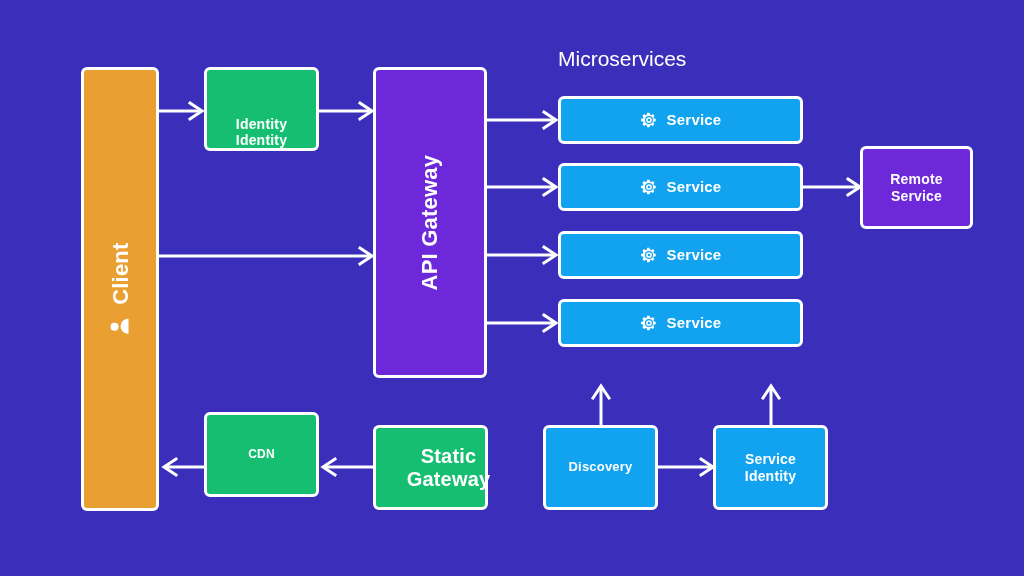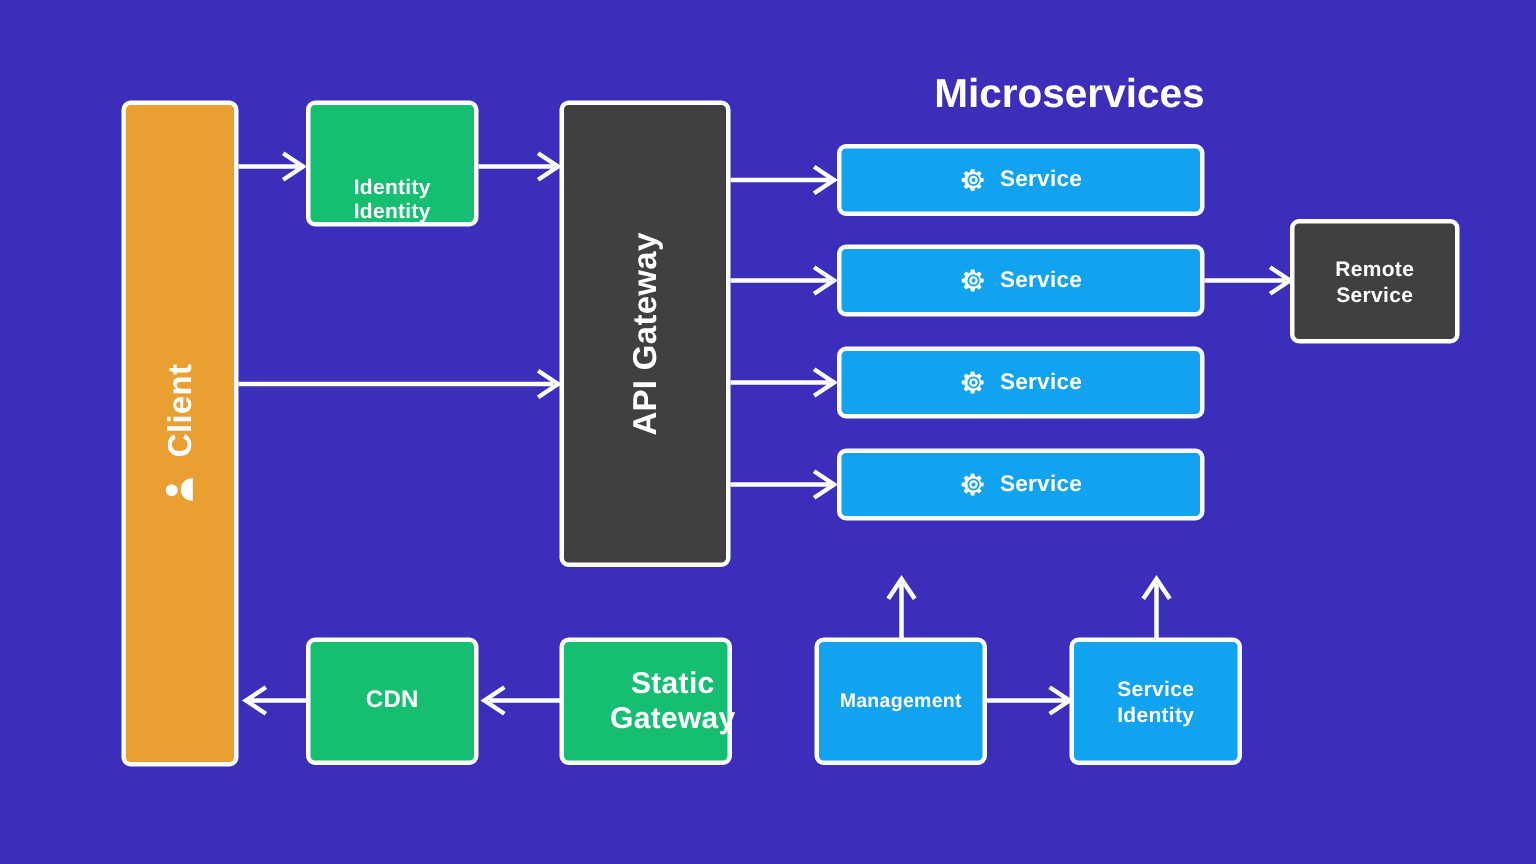--- a/index.html
+++ b/index.html
@@ -23,21 +23,21 @@
     display:flex;
     align-items:center;
     justify-content:center;
     text-align:center;
     color:#ffffff;
     font-weight:bold;
     letter-spacing:.2px;
     line-height:1.15;
   }
   .node.green { background:#16be72; }
-  .node.red   { background:#404040; }
+  .node.red   { background:#6d28d9; }
   .node.blue  { background:#11a2f0; }
   .node.orange{ background:#ea9f33; }
 
   
   #client{
     left:81px; top:67px; width:78px; height:444px;
     flex-direction:column;
   }
   #client .vlabel{
     transform:rotate(-90deg);
@@ -78,44 +78,44 @@
   #api-gateway .vlabel{
     transform:rotate(-90deg);
     white-space:nowrap;
     font-size:22px;
   }
 
   
   #microservices-title{
     position:absolute;
     left:558px; top:47px; width:245px;
-    text-align:right;
+    text-align:left;
     color:#ffffff;
-    font-size:27px;
-    font-weight:bold;
+    font-size:21px;
+    font-weight:normal;
   }
   .svc{
     left:558px; width:245px; height:48px;
     gap:9px;
     font-size:15px;
   }
   #svc-0{ top:96px; }
   #svc-1{ top:163px; }
   #svc-2{ top:231px; }
   #svc-3{ top:299px; }
   .gear-icon{ width:18px; height:18px; display:block; flex:0 0 auto; }
 
   
   #remote-service{
     left:860px; top:146px; width:113px; height:83px;
     font-size:14px;
   }
 
   
-  #cdn{ left:204px; top:425px; width:115px; height:85px; font-size:16px; }
+  #cdn{ left:204px; top:412px; width:115px; height:85px; font-size:12px; }
   #static-content{ left:373px; top:425px; width:115px; height:85px; font-size:20px;padding-left:36px; }
   #management{ left:543px; top:425px; width:115px; height:85px; font-size:13px; }
   #service-discovery{ left:713px; top:425px; width:115px; height:85px; font-size:14px; }
 
   
   .conn{ position:absolute; }
   .conn svg{ display:block; overflow:visible; }
 </style>
 </head>
 <body>
@@ -277,21 +277,21 @@
   </div>
 
   <div class="node green" id="static-content">
     <div>
       <div>Static</div>
       <div>Gateway</div>
     </div>
   </div>
 
   <div class="node blue" id="management">
-    <span>Management</span>
+    <span>Discovery</span>
   </div>
 
   <div class="node blue" id="service-discovery">
     <div>
       <div>Service</div>
       <div>Identity</div>
     </div>
   </div>
 
 </div>

